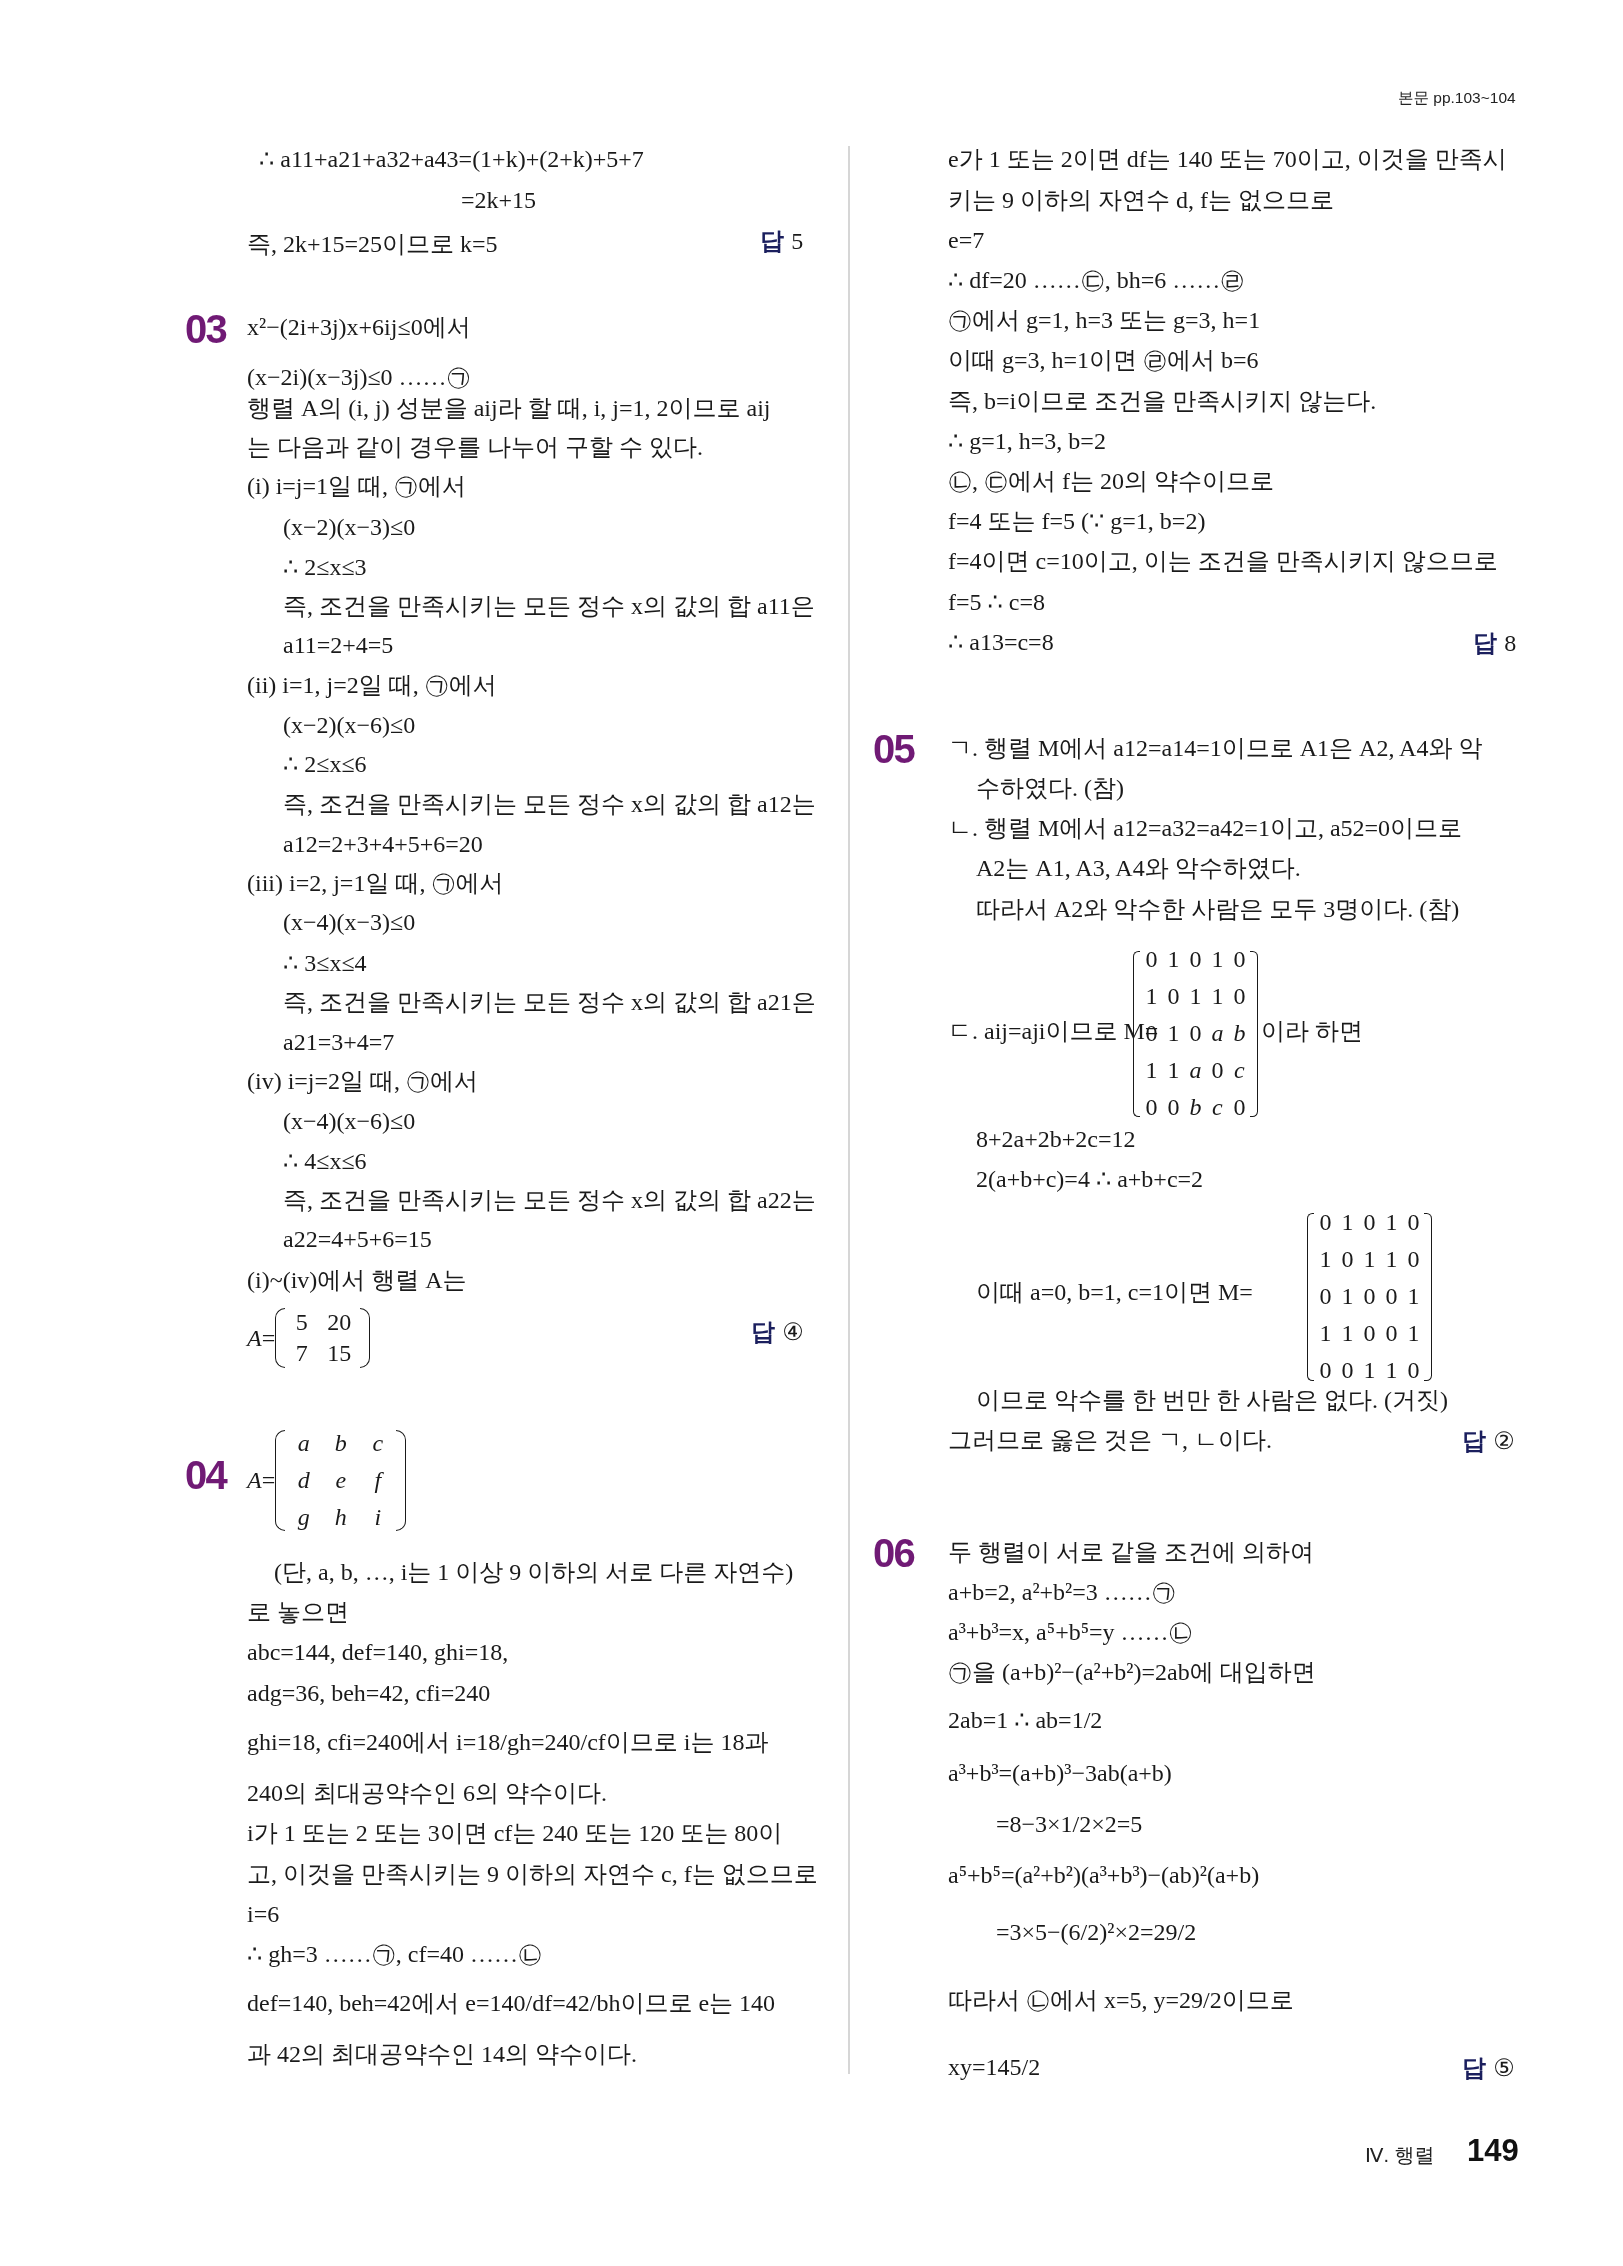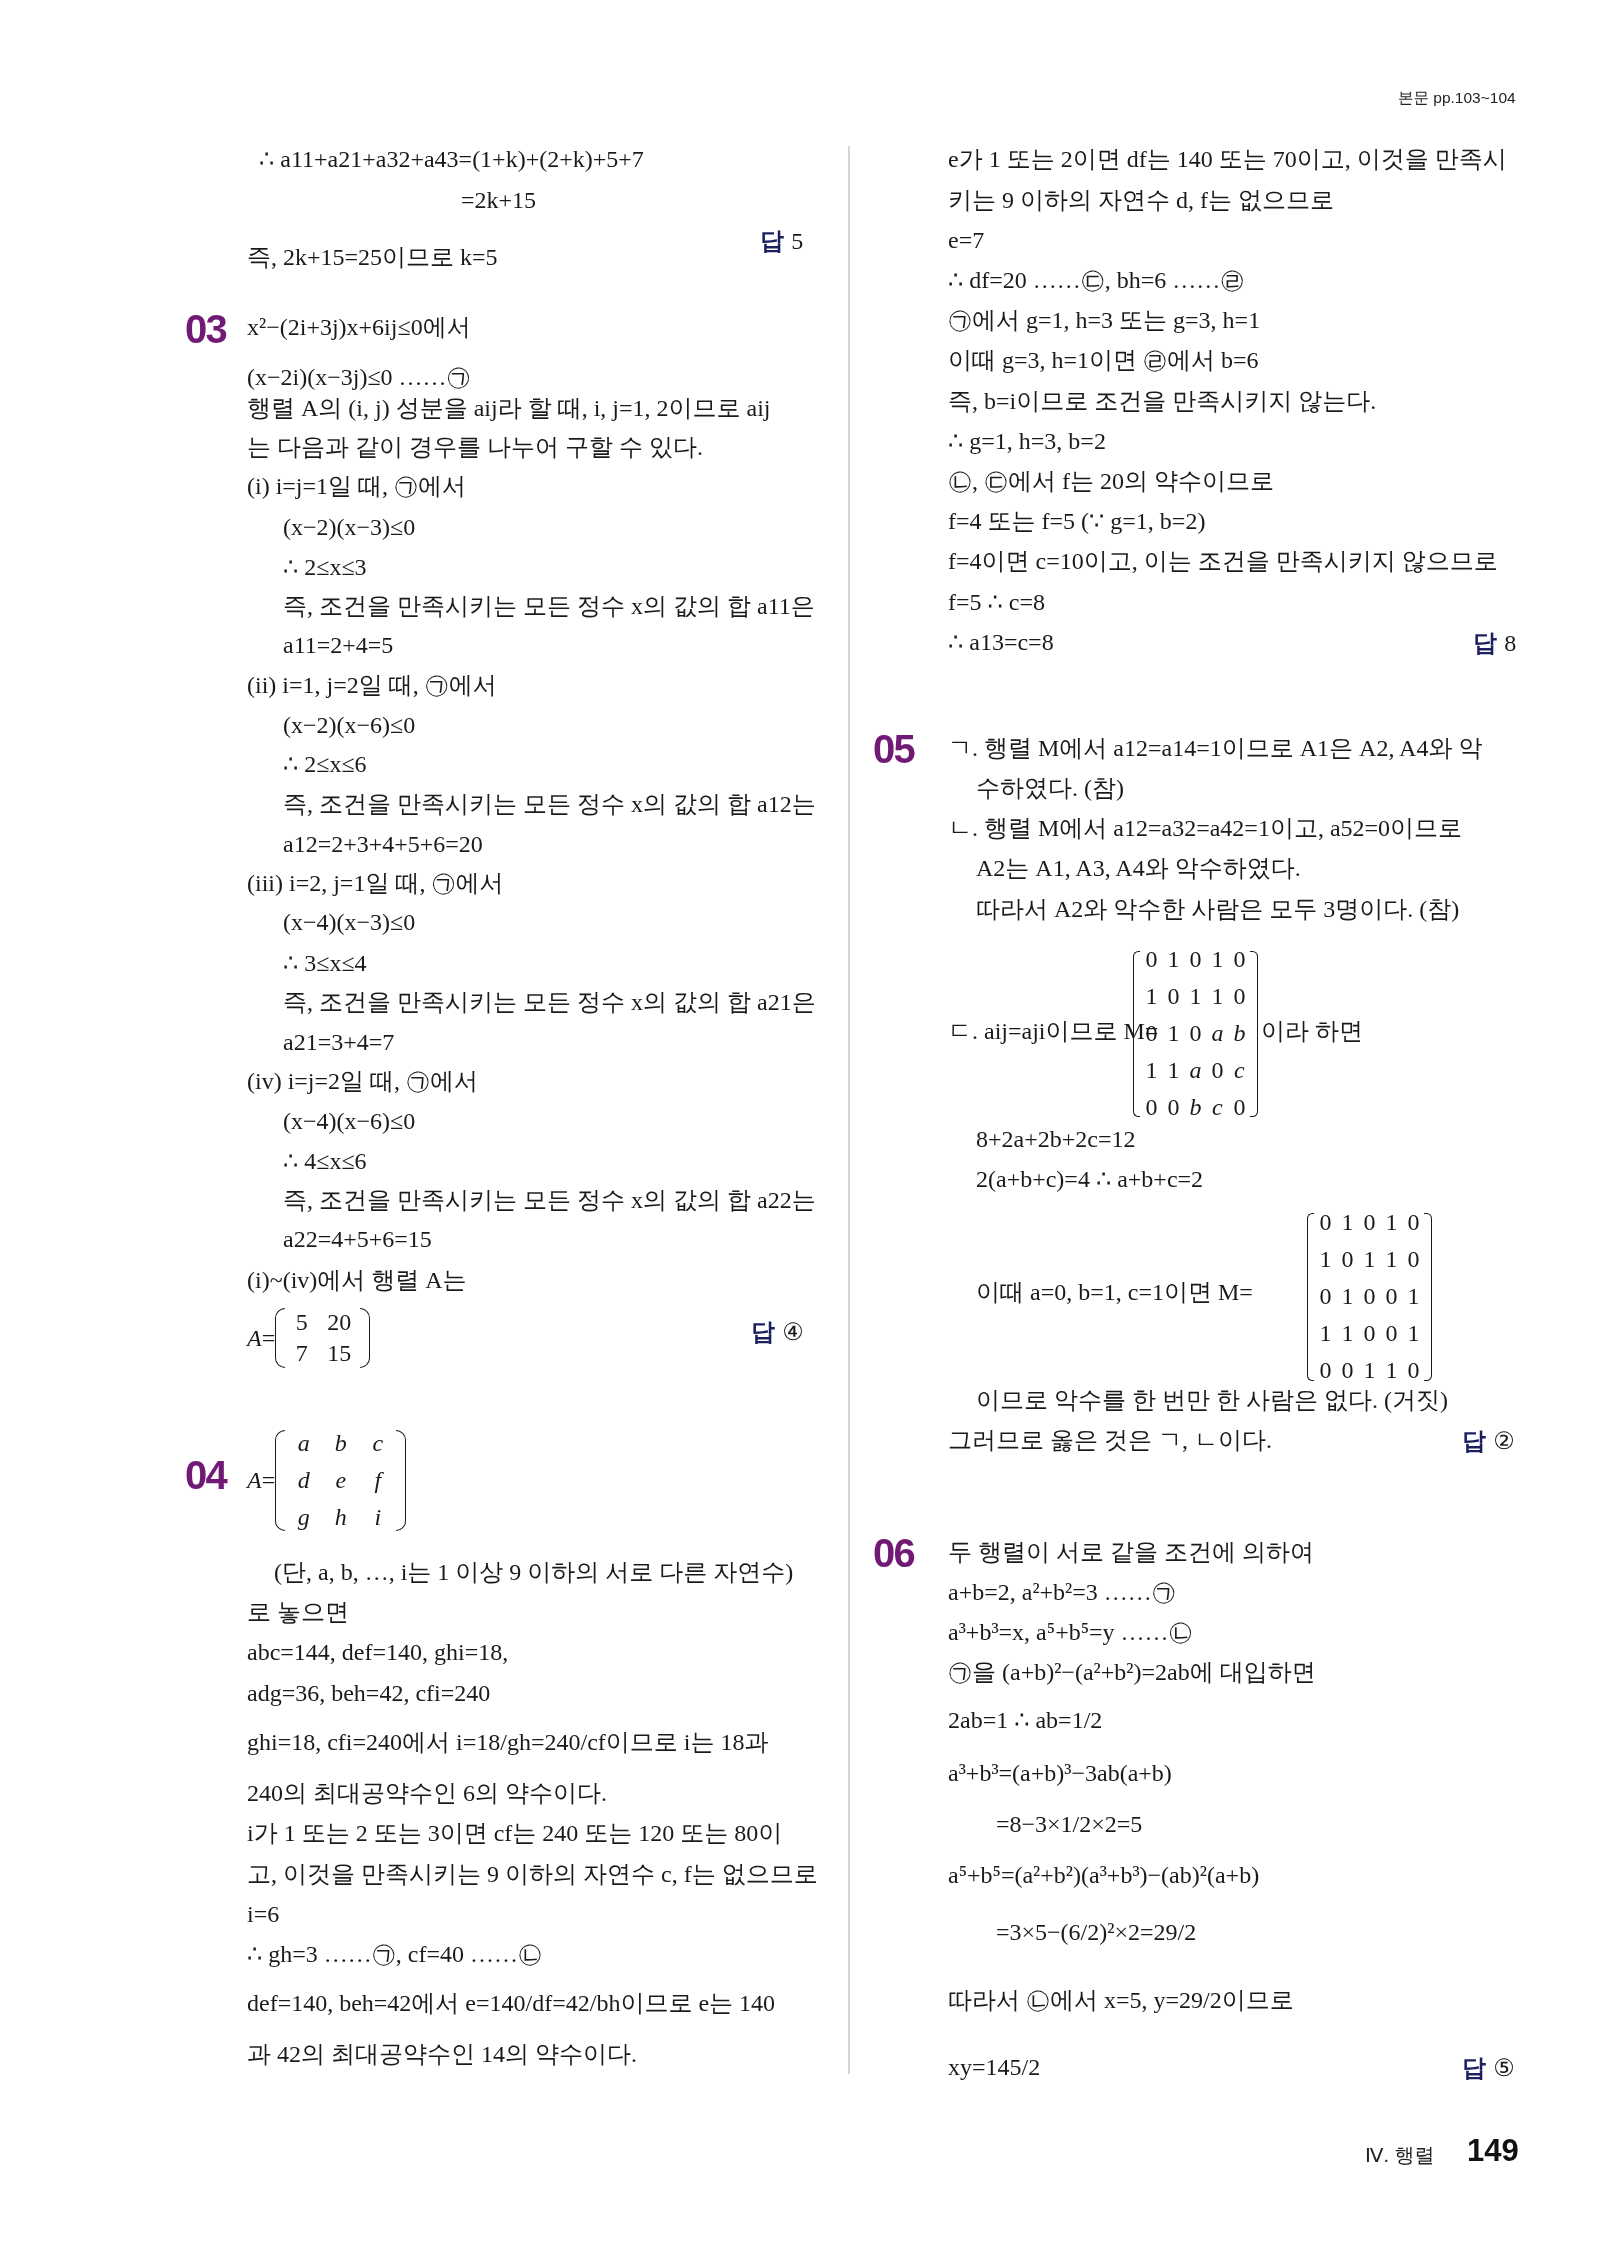--- a/index.html
+++ b/index.html
@@ -28,21 +28,21 @@
 </head>
 <body>
 
 <div class="header-ref">본문 pp.103~104</div>
 <div class="divider"></div>
 
 <div>
 
   <div class="line" style="left:247px;top:144px;margin-left:12px;">∴ a11+a21+a32+a43=(1+k)+(2+k)+5+7</div>
   <div class="line" style="left:461px;top:185px;">=2k+15</div>
-  <div class="line" style="left:247px;top:242px;text-align:center;">즉, 2k+15=25이므로 k=5</div>
+  <div class="line" style="left:247px;top:229px;text-align:center;">즉, 2k+15=25이므로 k=5</div>
   <div class="answer" style="left:760px;top:225px;">
     <span class="lbl">답</span><span>5</span>
   </div>
 
   <div class="prob-num" style="left:185px;top:307px;">03</div>
   <div class="line" style="left:247px;top:312px;">x²−(2i+3j)x+6ij≤0에서</div>
   <div class="line" style="left:247px;top:362px;">(x−2i)(x−3j)≤0      ……㉠</div>
   <div class="line" style="left:247px;top:393px;">행렬 A의 (i, j) 성분을 aij라 할 때, i, j=1, 2이므로 aij</div>
   <div class="line" style="left:247px;top:432px;">는 다음과 같이 경우를 나누어 구할 수 있다.</div>
   <div class="line" style="left:247px;top:471px;">(i) i=j=1일 때, ㉠에서</div>

